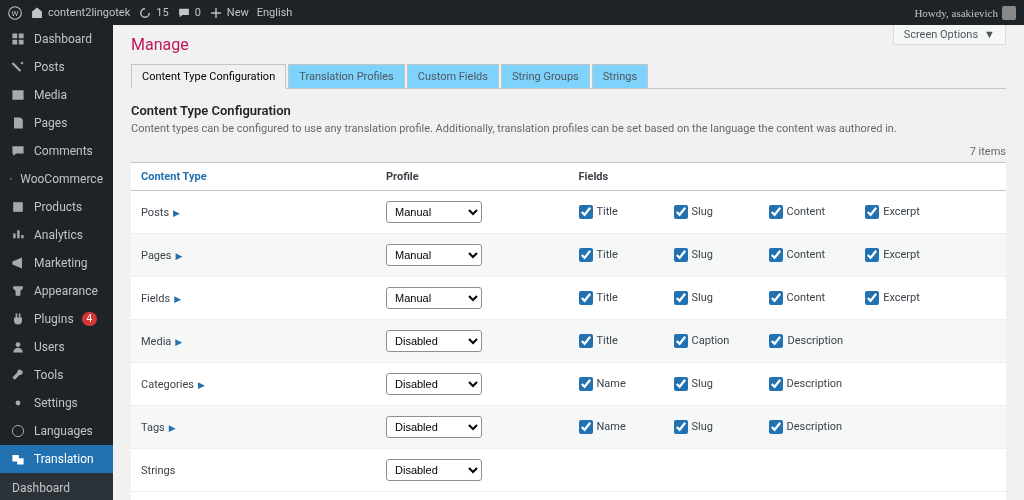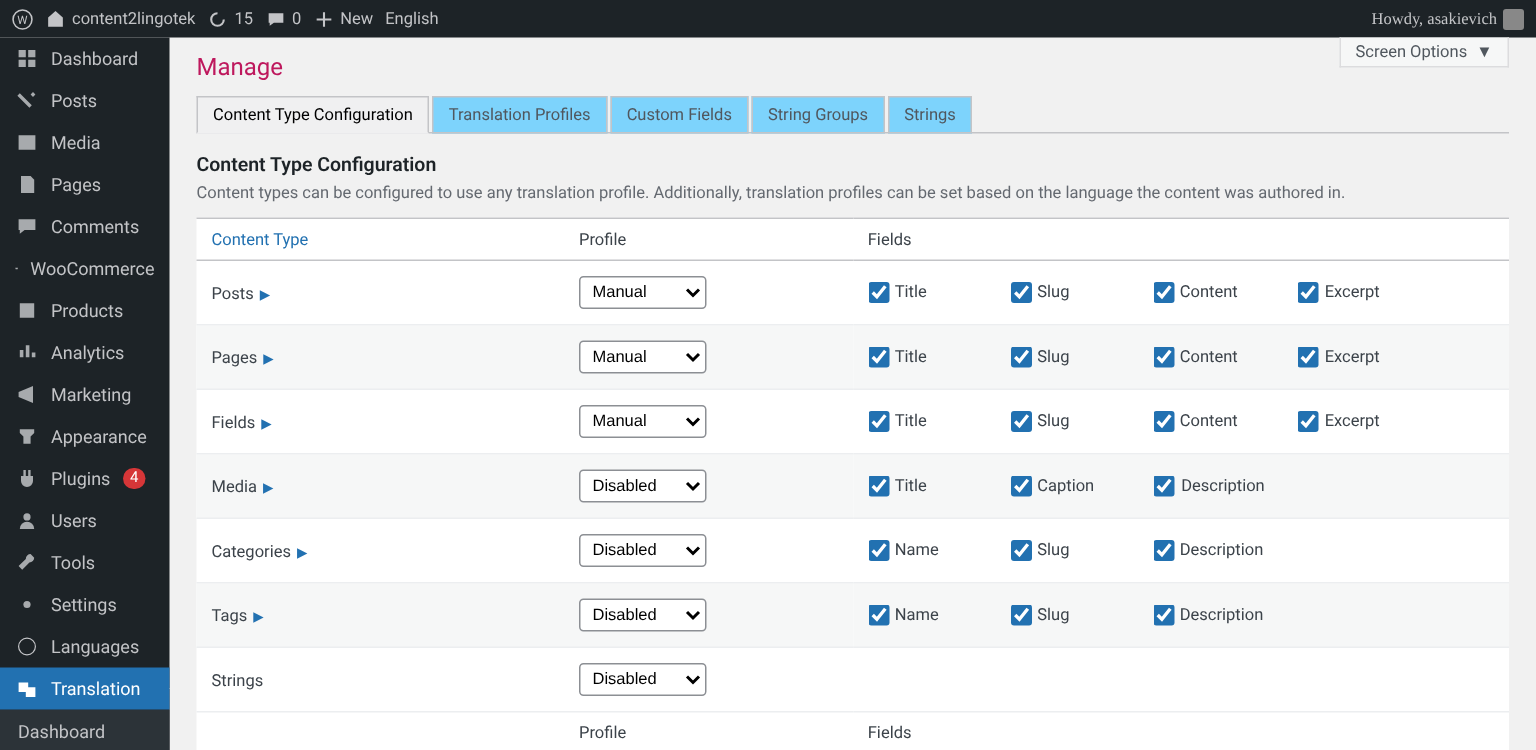--- a/index.html
+++ b/index.html
@@ -24,27 +24,27 @@
   .main { flex: 1; padding: 8px 18px 30px 18px; position: relative; }
   .screen-options { position: absolute; top: 0; right: 18px; background: #f6f7f7; border:1px solid #dcdcde; border-top:none; padding: 3px 10px; font-size: 11px; color:#50575e; cursor:pointer; display:flex; gap:6px; align-items:center;}
   h1.page-title { font-size: 16px; font-weight: 400; color: #be185d; margin: 2px 0 10px 0; }
   .nav-tabs { border-bottom: 1px solid #c3c4c7; margin-bottom: 14px; }
   .nav-tab { display: inline-block; background: #7dd3fc; border: 1px solid #c3c4c7; margin: 0 2px -1px 0; padding: 5px 10px; font-size: 11px; color: #50575e; cursor:pointer; }
   .nav-tab.active { background: #f0f0f1; border-bottom-color: #f0f0f1; color: #000; }
   h2.section-title { font-size: 13px; font-weight: 600; color: #1d2327; margin-bottom: 4px; }
   p.desc { font-size: 11px; color: #646970; margin-bottom: 10px; }
   .items-count { text-align: right; font-size: 11px; color: #646970; margin-bottom: 4px; }
   table.grid { width: 100%; border-collapse: collapse; background: #fff; font-size: 11px; }
-  table.grid thead th, table.grid tfoot th { text-align: left; padding: 7px 10px; border: 1px solid #c3c4c7; border-left:none; border-right:none; font-weight:400; color:#2271b1; }
+  table.grid thead th, table.grid tfoot th { text-align: left; padding: 7px 10px; border: 1px solid #c3c4c7; border-left:none; border-right:none; font-weight:700; color:#2271b1; }
   table.grid thead th.plain, table.grid tfoot th.plain { color:#3c434a; }
   table.grid tbody td { padding: 10px 10px; border-bottom: 1px solid #eceef0; vertical-align: middle; }
   table.grid tbody tr.alt { background: #f6f7f7; }
   a.linkish { color: #2271b1; text-decoration: none; cursor:pointer;}
   .arrow-right { color:#2271b1; font-size:9px; margin-left:4px;}
-  select.profile { width: 85px; height: 22px; border:1px solid #8c8f94; border-radius:3px; font-size:11px; padding:0 4px; background:#fff;}
+  select.profile { width: 96px; height: 22px; border:1px solid #8c8f94; border-radius:3px; font-size:11px; padding:0 4px; background:#fff;}
   .fields-row { display:flex; gap: 40px; flex-wrap:wrap;}
   .field { display:flex; align-items:flex-start; gap:4px; min-width:55px;}
   .field input[type=checkbox]{ width:14px; height:14px; accent-color:#2271b1;}
 </style>
 </head>
 <body>
 
 <div class="topbar">
   <div class="left">
     <span class="item">
@@ -202,20 +202,21 @@
 
   <div class="main">
     <div class="screen-options">
         <span>Screen Options</span>
         <span>▼</span>
       </div>
     <h1 class="page-title">Manage</h1>
     <div class="nav-tabs" id="tabs-root"><span class="nav-tab active">Content Type Configuration</span><span class="nav-tab">Translation Profiles</span><span class="nav-tab">Custom Fields</span><span class="nav-tab">String Groups</span><span class="nav-tab">Strings</span></div>
     <h2 class="section-title">Content Type Configuration</h2>
     <p class="desc">Content types can be configured to use any translation profile. Additionally, translation profiles can be set based on the language the content was authored in.</p>
+    <div class="items-count">7 items</div>
 
     <table class="grid">
       <thead>
           <tr>
         <th style="width:28%"><a class="linkish">Content Type</a></th>
         <th class="plain" style="width:22%">Profile</th>
         <th class="plain">Fields</th>
       </tr>
         </thead>
       <tbody id="rows-root">

